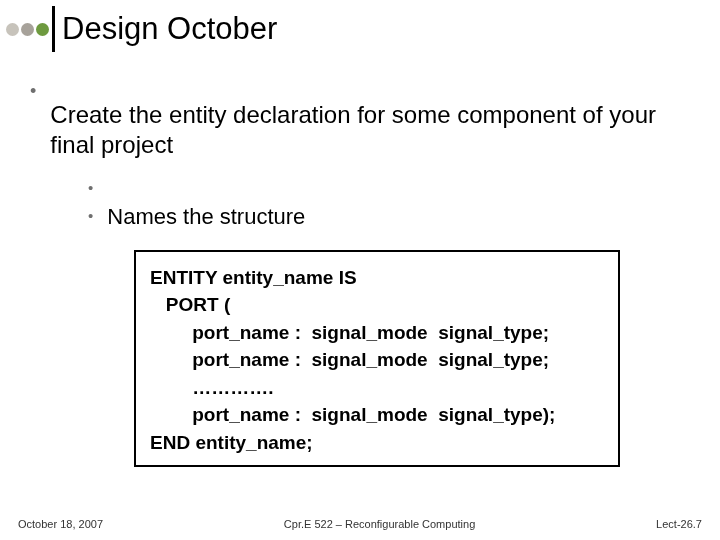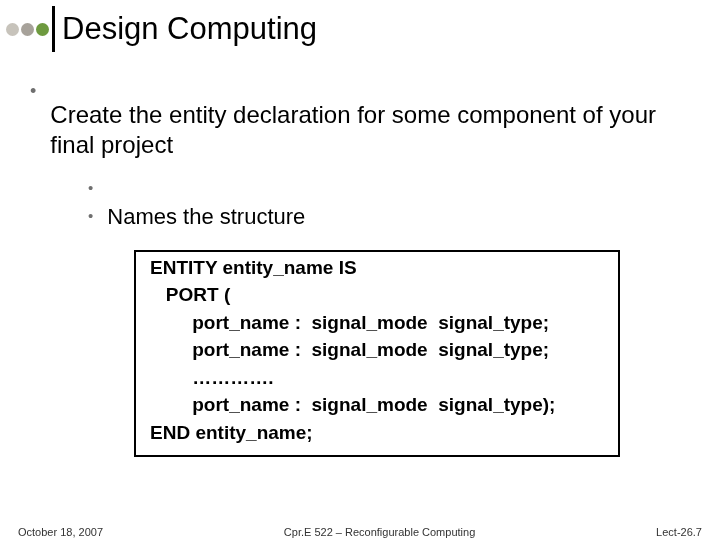--- a/index.html
+++ b/index.html
@@ -16,37 +16,37 @@
   .title { font-size: 31px; font-weight: 400; letter-spacing: 0px; }
 
   .body { padding: 24px 60px 0 30px; font-size: 24px; line-height: 1.25; }
   .l1 { display: flex; align-items: flex-start; gap: 14px; margin-bottom: 14px; }
   .l1 .bul { color: #6f6f6f; font-size: 18px; line-height: 30px; }
   .l1 .txt { flex: 1; margin-top: 24px; }
   .sublist { margin-left: 58px; }
   .l2 { display: flex; align-items: flex-start; gap: 14px; font-size: 22px; line-height: 1.35; }
   .l2 .bul { color: #6f6f6f; font-size: 15px; line-height: 28px; }
 
-  .codebox { margin: 18px 40px 0 104px; border: 2px solid #000; padding: 2px 14px 8px 14px; font-family: Arial, Helvetica, sans-serif; font-weight: 700; font-size: 19px; line-height: 1.45; white-space: pre; }
+  .codebox { margin: 18px 40px 0 104px; border: 2px solid #000; padding: 12px 14px 8px 14px; font-family: Arial, Helvetica, sans-serif; font-weight: 700; font-size: 19px; line-height: 1.45; white-space: pre; }
 
-  .footer { position: absolute; bottom: 2px; left: 0; right: 0; display: flex; justify-content: space-between; padding: 0 18px; font-size: 11px; color: #333; }
+  .footer { position: absolute; bottom: 10px; left: 0; right: 0; display: flex; justify-content: space-between; padding: 0 18px; font-size: 11px; color: #333; }
 </style>
 </head>
 <body>
 
 <div class="slide">
 
   <div class="title-row">
     <div class="dots">
       <div class="dot d1"></div>
       <div class="dot d2"></div>
       <div class="dot d3"></div>
     </div>
     <div class="vbar"></div>
-    <div class="title">Design Computing</div>
+    <div class="title">Design October</div>
   </div>
 
   <div class="body">
     <div class="l1">
       <span class="bul">•</span>
       <span class="txt">Create the entity declaration for some component of your final project</span>
     </div>
     <div class="sublist">
       <div class="l2">
         <span class="bul">•</span>

